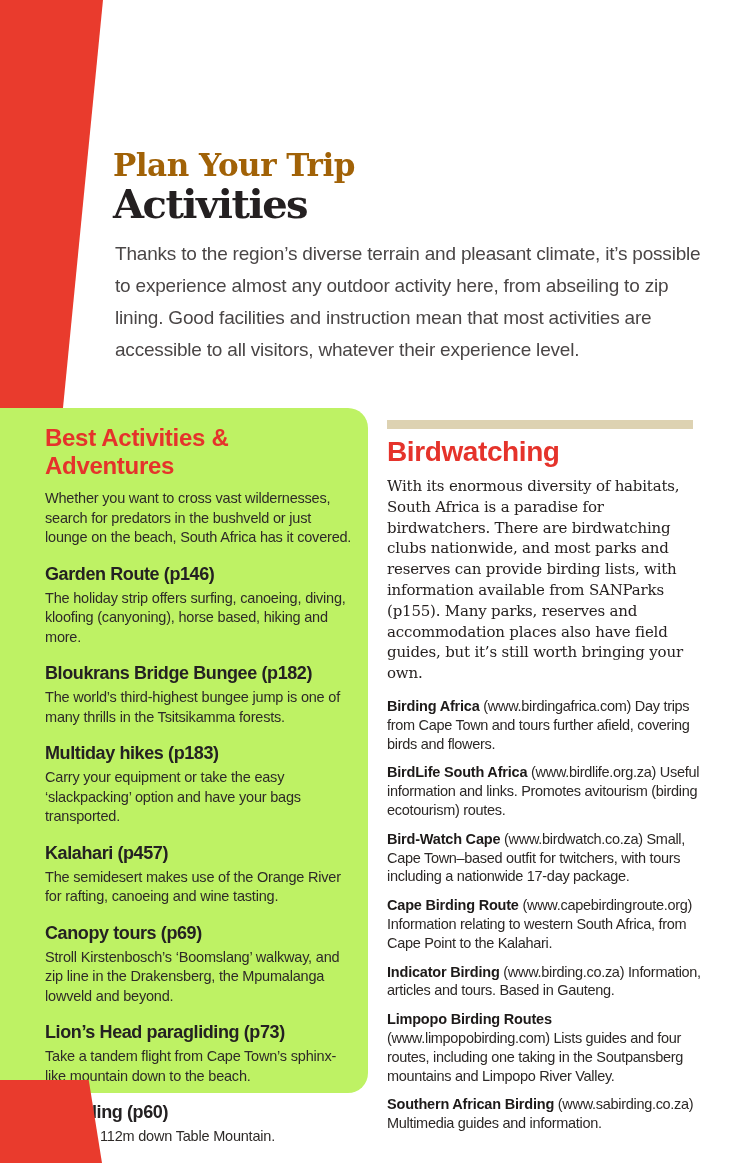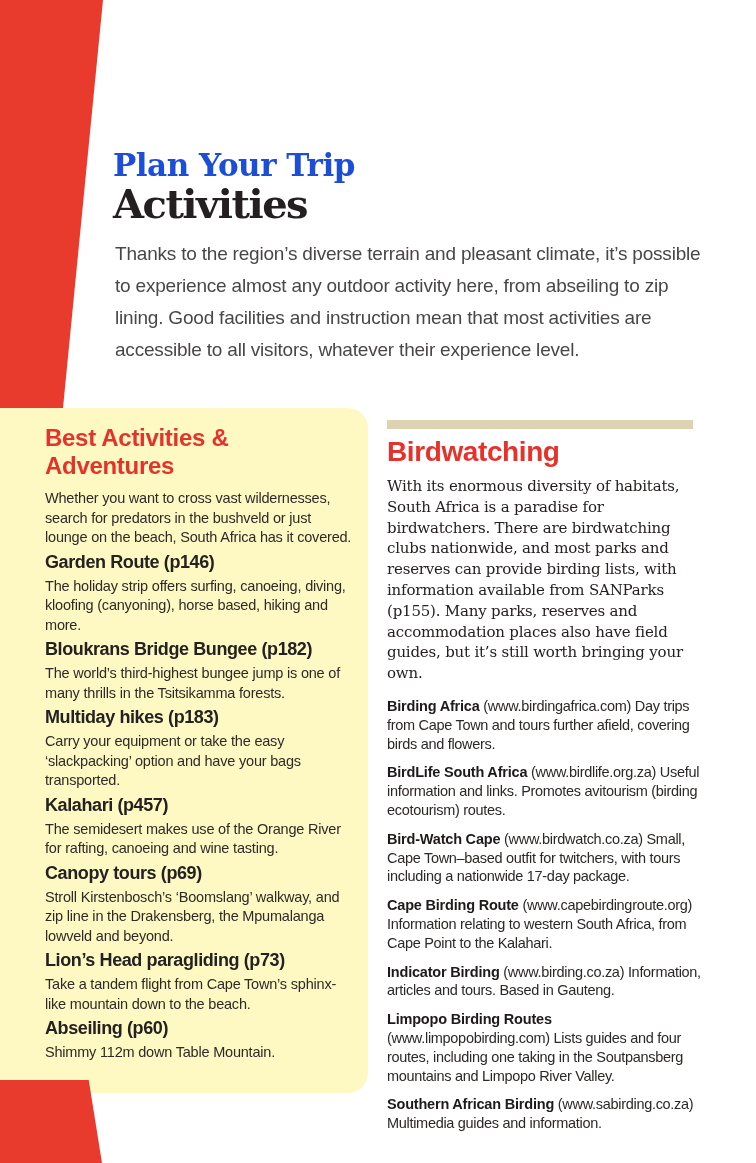--- a/index.html
+++ b/index.html
@@ -17,46 +17,46 @@
   }
   
   .band-bottom{
     position:absolute;left:0;top:1080px;width:102px;height:83px;background:#e93b2d;
     clip-path:polygon(0 0,87% 0,100% 100%,0 100%);z-index:3;
   }
   
   .header-block{position:absolute;left:113px;top:150px;width:612px;z-index:2;}
   .kicker{
     font-family:"DejaVu Serif",serif;font-weight:bold;font-size:31px;line-height:1;
-    color:#1d4ed8;letter-spacing:-0.5px;margin:0 0 3px 0;
+    color:#a16207;letter-spacing:-0.5px;margin:0 0 3px 0;
   }
   .big-title{
     font-family:"DejaVu Serif",serif;font-weight:bold;font-size:40px;line-height:1;
     color:#242021;letter-spacing:-1.5px;margin:0;
   }
   .header-intro{
     margin:14px 0 0 2px;font-size:19px;line-height:32px;color:#4a4646;
     letter-spacing:-0.2px;width:605px;
   }
   
   .best-box{
-    position:absolute;left:0;top:408px;width:368px;height:685px;background:#fef9c3;
+    position:absolute;left:0;top:408px;width:368px;height:685px;background:#bef264;
     border-radius:0 20px 20px 0;z-index:2;box-sizing:border-box;
     padding:16px 16px 0 45px;
   }
   .box-title{
     margin:0;font-size:24px;line-height:28px;font-weight:bold;color:#e5332b;
     letter-spacing:-0.3px;
   }
   .box-intro{
     margin:9px 0 0 0;font-size:14.5px;line-height:19.5px;color:#2e2a28;
     letter-spacing:-0.2px;
   }
   .entry h3{
-    margin:4px 0 0 0;font-size:18px;line-height:21px;font-weight:bold;color:#242122;
+    margin:16px 0 0 0;font-size:18px;line-height:21px;font-weight:bold;color:#242122;
     letter-spacing:-0.4px;
   }
   .entry p{
     margin:4px 0 0 0;font-size:14.5px;line-height:19.5px;color:#2e2a28;
     letter-spacing:-0.2px;
   }
   
   .bird-col{position:absolute;left:387px;top:420px;width:316px;z-index:2;}
   .tan-bar{width:306px;height:9px;background:#ddd2b2;}
   .section-title{

